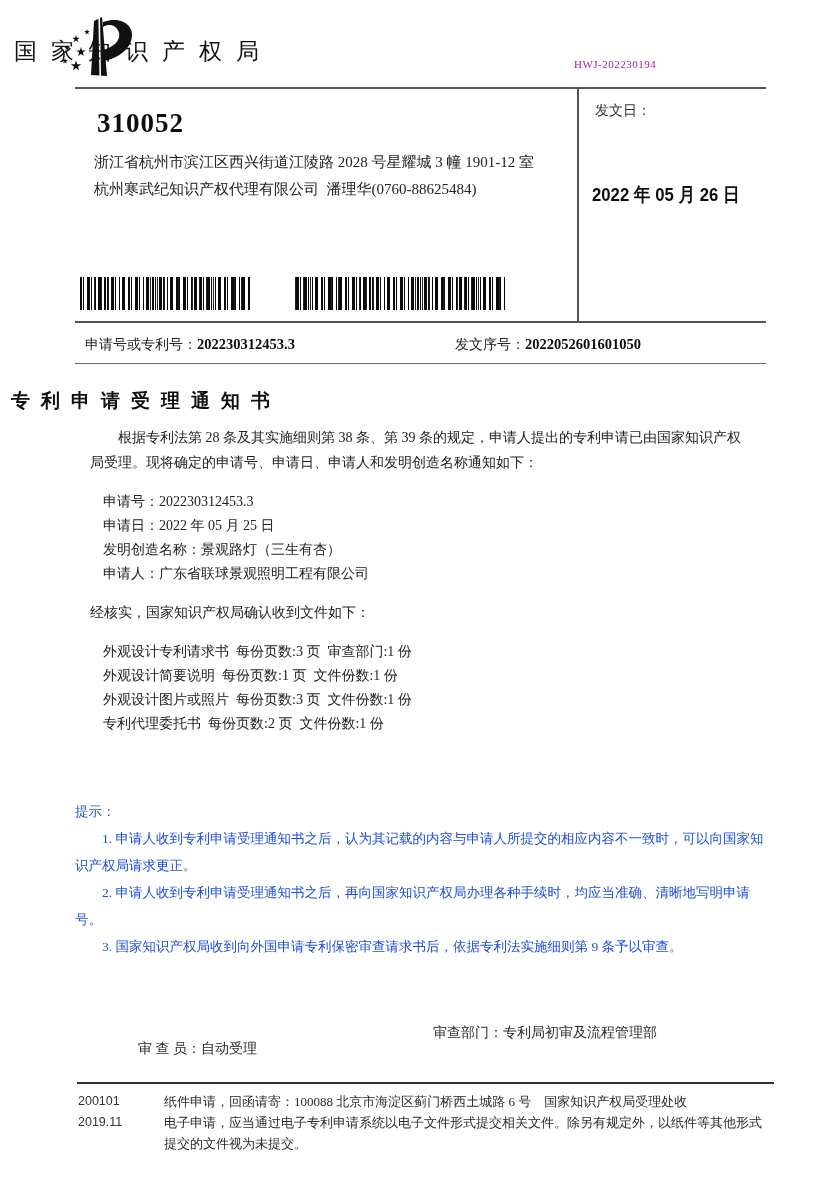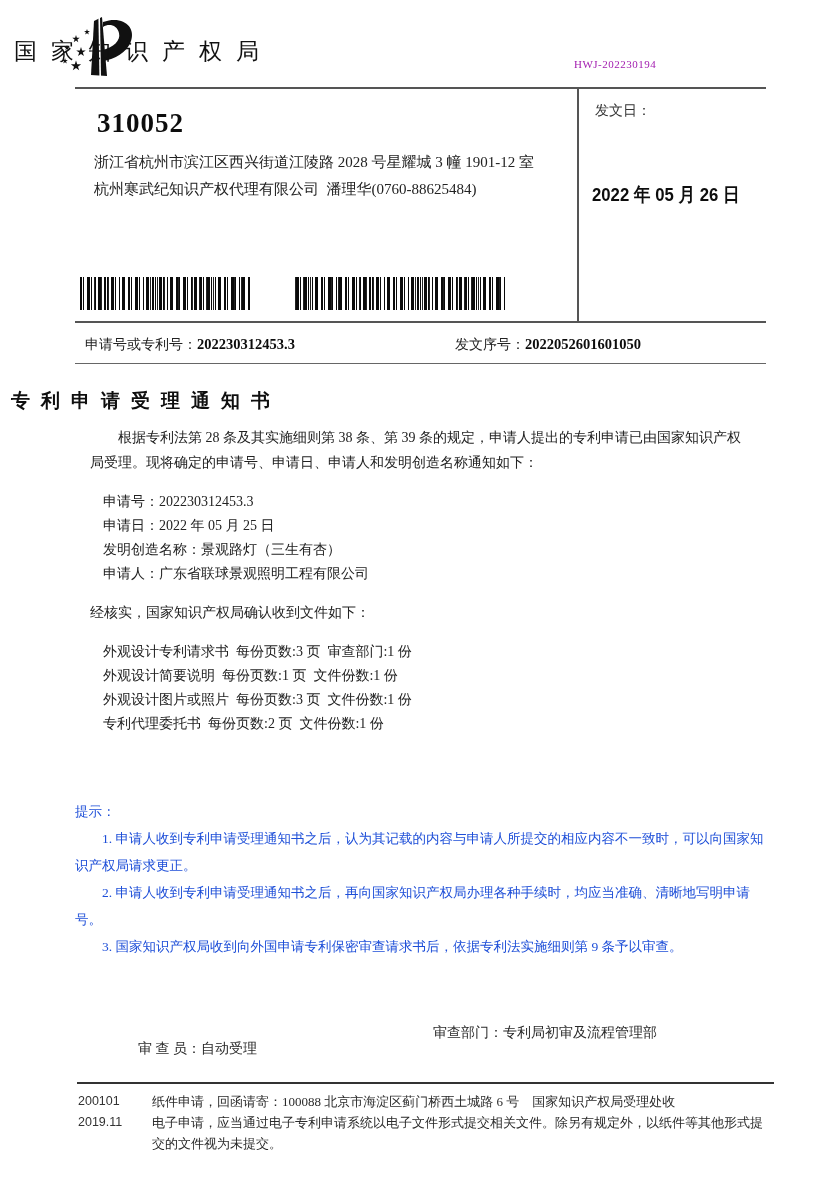--- a/index.html
+++ b/index.html
@@ -76,21 +76,21 @@
   .tips{position:absolute;left:75px;top:799px;width:696px;font-size:13.5px;color:#1d4ed8;}
   .tips-heading{line-height:26px;}
   .tips p{margin:0;line-height:27px;text-indent:2em;}
 
   .signoff{position:absolute;left:75px;top:1024px;width:694px;font-size:14px;color:#2a2a2a;}
   .examiner{position:absolute;left:42px;white-space:pre-wrap;}
   .dept{position:absolute;left:358px;white-space:nowrap;}
 
   .footer{
     position:absolute;left:78px;top:1091px;width:696px;
-    display:grid;grid-template-columns:62px 1fr;column-gap:12px;
+    display:grid;grid-template-columns:62px 1fr;column-gap:24px;
     font-size:13px;line-height:21px;color:#2a2a2a;
   }
   .footer .code{font-family:"Liberation Sans", sans-serif;font-size:12.5px;color:#333;}
   .footer .note{white-space:pre-wrap;}
 </style>
 </head>
 <body>
 
 <div class="page">
 

